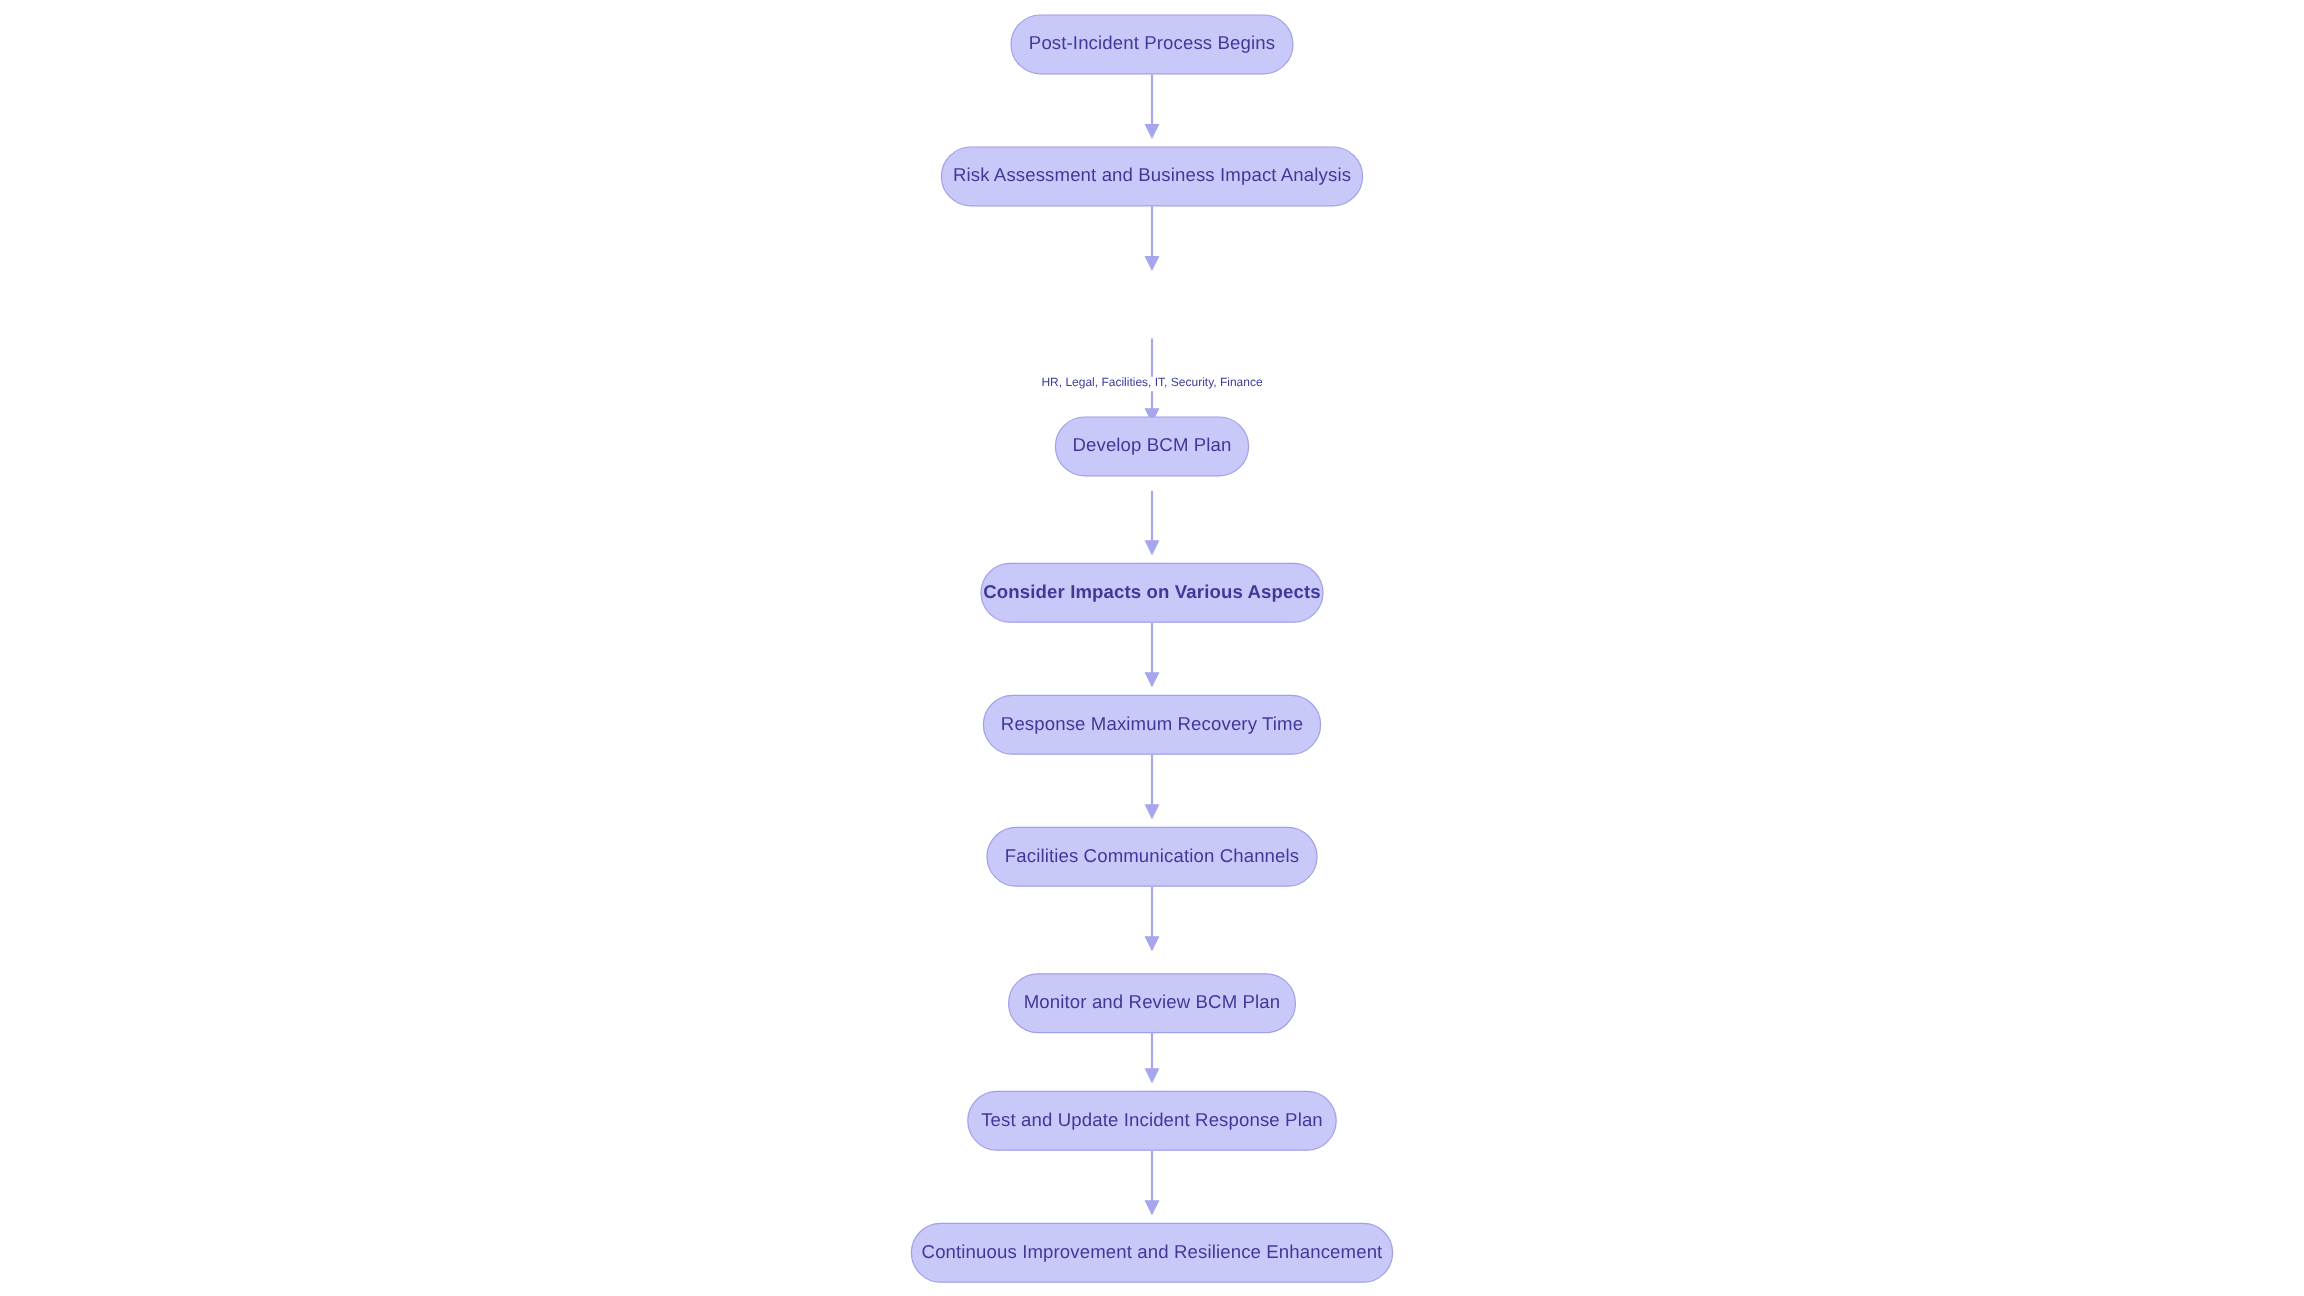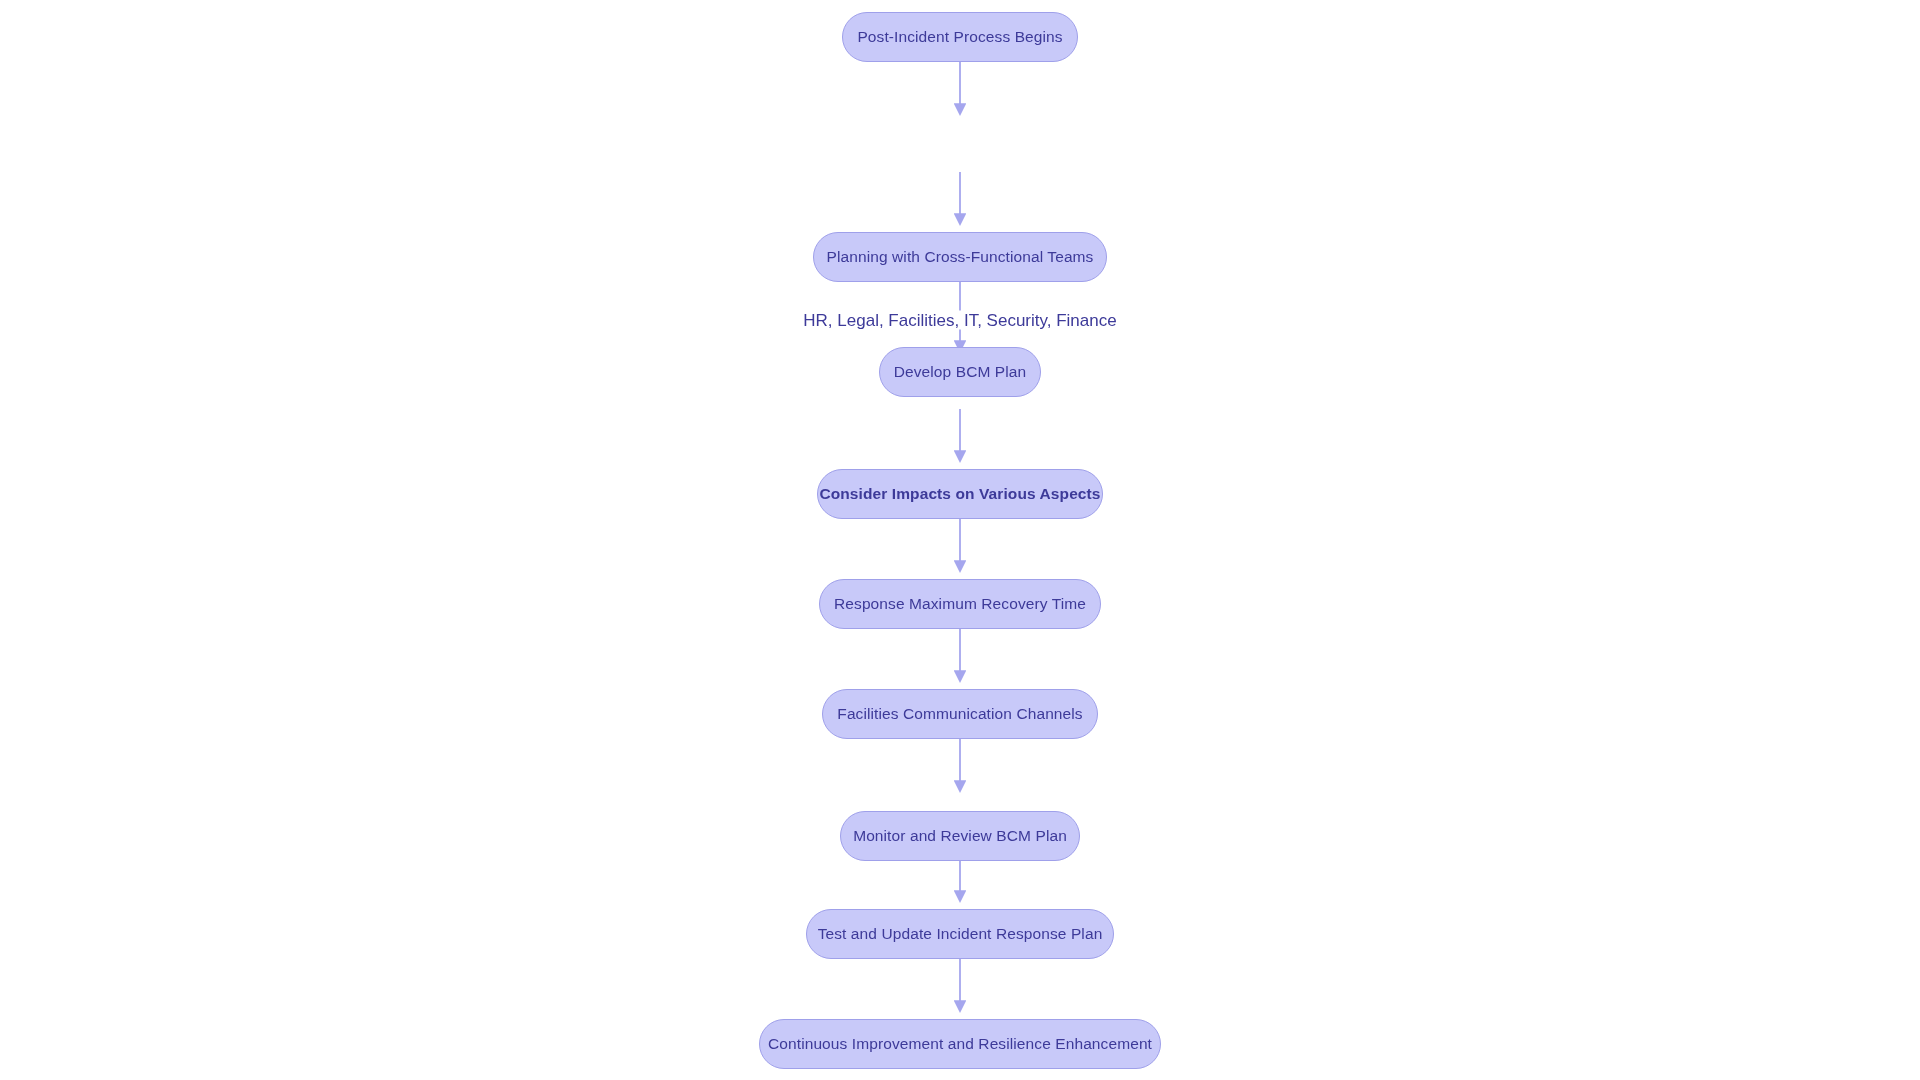--- a/index.html
+++ b/index.html
@@ -63,21 +63,21 @@
     letter-spacing: 0.1px;
     white-space: nowrap;
     text-align: center;
   }
 
   .edge-label {
     position: absolute;
     transform: translate(-50%, -50%);
     color: #3d3a99;
     font-family: "Liberation Sans", sans-serif;
-    font-size: 17px;
+    font-size: 10px;
     line-height: 1;
     white-space: nowrap;
     background: #ffffff;
     padding: 1px 4px;
     z-index: 3;
   }
 </style>
 </head>
 <body>
 
@@ -95,22 +95,22 @@
       <line x1="960" y1="519" x2="960" y2="570" stroke="#a5a6ee" stroke-width="1.8" marker-end="url(#arrowhead)"></line>
       <line x1="960" y1="629" x2="960" y2="680" stroke="#a5a6ee" stroke-width="1.8" marker-end="url(#arrowhead)"></line>
       <line x1="960" y1="739" x2="960" y2="790" stroke="#a5a6ee" stroke-width="1.8" marker-end="url(#arrowhead)"></line>
       <line x1="960" y1="849" x2="960" y2="900" stroke="#a5a6ee" stroke-width="1.8" marker-end="url(#arrowhead)"></line>
       <line x1="960" y1="959" x2="960" y2="1010" stroke="#a5a6ee" stroke-width="1.8" marker-end="url(#arrowhead)"></line>
     </svg>
   <div id="node-layer">
       <div class="flow-node" style="left: 960px; top: 37px; width: 236px; height: 50px;">
         <span class="node-label">Post-Incident Process Begins</span>
       </div>
-      <div class="flow-node" style="left: 960px; top: 257px; width: 294px; height: 50px;">
-        <span class="node-label">Planning with Cross-Functional Teams</span>
+      <div class="flow-node" style="left: 960px; top: 147px; width: 352px; height: 50px;">
+        <span class="node-label">Risk Assessment and Business Impact Analysis</span>
       </div>
       <div class="flow-node" style="left: 960px; top: 372px; width: 162px; height: 50px;">
         <span class="node-label">Develop BCM Plan</span>
       </div>
       <div class="flow-node" style="left: 960px; top: 494px; width: 286px; height: 50px; font-weight: bold;">
         <span class="node-label">Consider Impacts on Various Aspects</span>
       </div>
       <div class="flow-node" style="left: 960px; top: 604px; width: 282px; height: 50px;">
         <span class="node-label">Response Maximum Recovery Time</span>
       </div>

